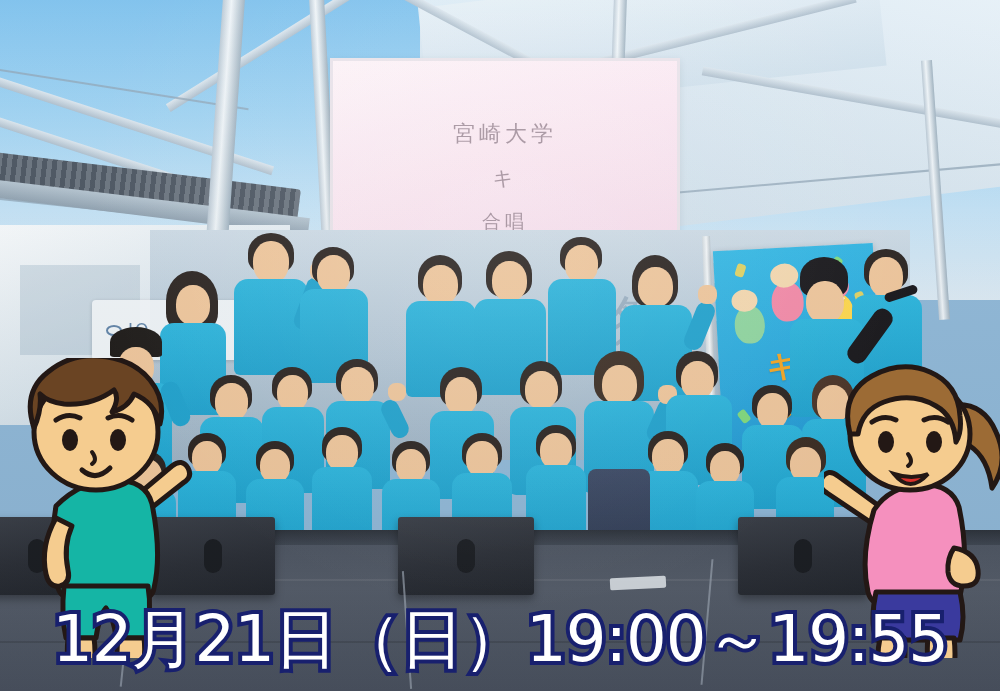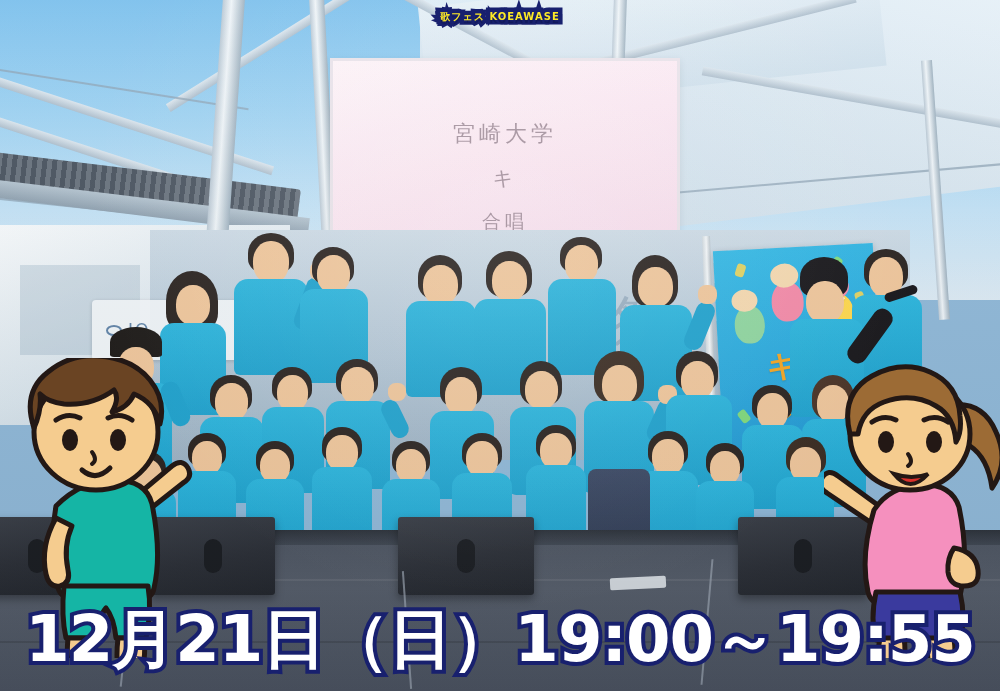--- a/index.html
+++ b/index.html
@@ -210,21 +210,21 @@
   }
   .tline1{font-size:76px;}
   .tline2{font-size:76px;margin-top:8px;}
 
   .datewrap{
     position:absolute;left:0;bottom:8px;width:1000px;z-index:9;
     text-align:center;
   }
   .dline{
     font-family:"DejaVu Sans","Liberation Sans",sans-serif;
-    font-weight:bold;
+    font-weight:normal;
     color:#ffffff;
     font-size:80px;
     letter-spacing:-1px;
     -webkit-text-stroke:8px #18206e;
     paint-order:stroke fill;
     white-space:nowrap;
     display:inline-block;
   }
 </style>
 </head>
@@ -529,20 +529,19 @@
       <ellipse cx="62" cy="84" rx="8" ry="11" fill="#231815"></ellipse>
       <ellipse cx="110" cy="84" rx="8" ry="11" fill="#231815"></ellipse>
       <path d="M48 64 q12 -8 24 -2" stroke="#231815" stroke-width="5" fill="none" stroke-linecap="round"></path>
       <path d="M100 62 q12 -6 24 2" stroke="#231815" stroke-width="5" fill="none" stroke-linecap="round"></path>
       <path d="M84 96 q6 8 0 12" stroke="#231815" stroke-width="4" fill="none" stroke-linecap="round"></path>
       <path d="M70 116 q16 20 34 0 q-16 6 -34 0 Z" fill="#D9302B" stroke="#231815" stroke-width="4"></path>
     </g>
   </svg>
 
   <div class="titlewrap">
-    <div class="tline tline1" style="font-size: 10px;">歌フェス KOEAWASE</div>
   </div>
 
   <div class="datewrap">
     <div class="dline" style="font-size: 64px;">12月21日（日）19:00～19:55</div>
   </div>
 
 </div>
 
 </body></html>

